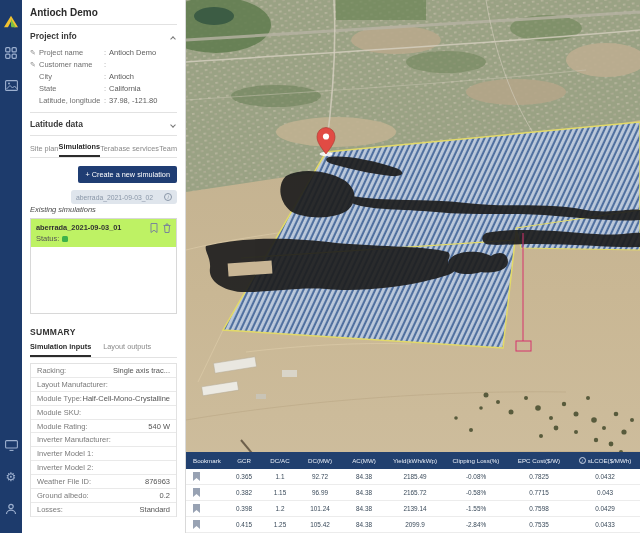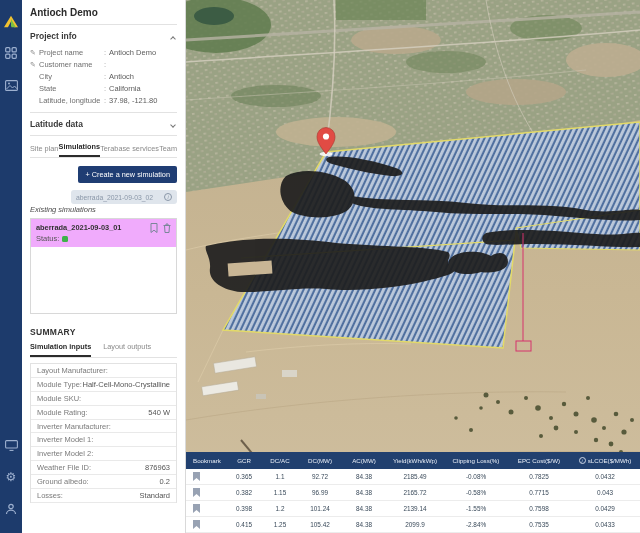--- a/index.html
+++ b/index.html
@@ -29,21 +29,21 @@
 
   .tabs{display:flex;justify-content:space-between;align-items:flex-end;padding:6px 0 0;border-bottom:1px solid #e2e2e2;font-size:7.3px;color:#8a8a8a;}
   .tab{padding-bottom:4px;cursor:pointer;white-space:nowrap;}
   .tab.active{color:#2b2b2b;font-weight:bold;border-bottom:2px solid #2b2b2b;}
 
   .btn-create{display:block;margin:8px 0 0 auto;background:#1f3d73;color:#fff;font-size:7.3px;padding:4px 7px;border-radius:2px;border:none;cursor:pointer;font-family:Liberation Sans, sans-serif;}
   .pill{margin:7px 0 0 auto;width:106px;background:#dfe5ec;border-radius:3px;color:#8a97a8;font-size:6.8px;padding:3px 5px;display:flex;align-items:center;justify-content:space-between;cursor:pointer;}
   .info{display:inline-flex;align-items:center;justify-content:center;width:8px;height:8px;border:1px solid #8a97a8;border-radius:50%;font-size:5.5px;color:#8a97a8;font-style:italic;flex:0 0 8px;}
   .existing{font-style:italic;color:#4a4a4a;font-size:7.5px;margin:1px 0 4px;}
   .simlist{border:1px solid #d8d8d8;height:96px;background:#fff;}
-  .simcard{background:#f0abfc;padding:4px 5px;display:flex;justify-content:space-between;cursor:pointer;}
+  .simcard{background:#bef264;padding:4px 5px;display:flex;justify-content:space-between;cursor:pointer;}
   .simname{font-weight:bold;color:#333;font-size:7.4px;}
   .simstatus{display:flex;align-items:center;gap:3px;margin-top:2px;color:#555;}
   .sdot{width:6px;height:6px;background:#3eb24a;border-radius:1.5px;display:inline-block;}
   .cicons{display:flex;gap:5px;align-items:flex-start;color:#7a8699;}
   .cicons svg{cursor:pointer;}
 
   .sumtitle{font-size:8.5px;font-weight:bold;color:#333;letter-spacing:.3px;margin-top:13px;}
   .sumtabs{display:flex;gap:12px;border-bottom:1px solid #e2e2e2;margin-top:5px;font-size:7.3px;color:#8a8a8a;}
   .kvbox{border:1px solid #e2e2e2;border-bottom:none;margin-top:5px;}
   .kv{display:flex;justify-content:space-between;padding:0 6px;height:13.9px;align-items:center;border-bottom:1px solid #e9e9e9;}
@@ -194,20 +194,24 @@
       </div>
     </div>
 
     <div class="sumtitle">SUMMARY</div>
     <div class="sumtabs">
       <span class="tab active">Simulation inputs</span>
       <span class="tab">Layout outputs</span>
     </div>
 
     <div class="kvbox">
+      <div class="kv">
+          <span class="k">Racking:</span>
+          <span class="v">Single axis trac...</span>
+        </div>
       <div class="kv">
           <span class="k">Layout Manufacturer:</span>
           <span class="v"></span>
         </div>
       <div class="kv">
           <span class="k">Module Type:</span>
           <span class="v">Half-Cell-Mono-Crystalline</span>
         </div>
       <div class="kv">
           <span class="k">Module SKU:</span>

